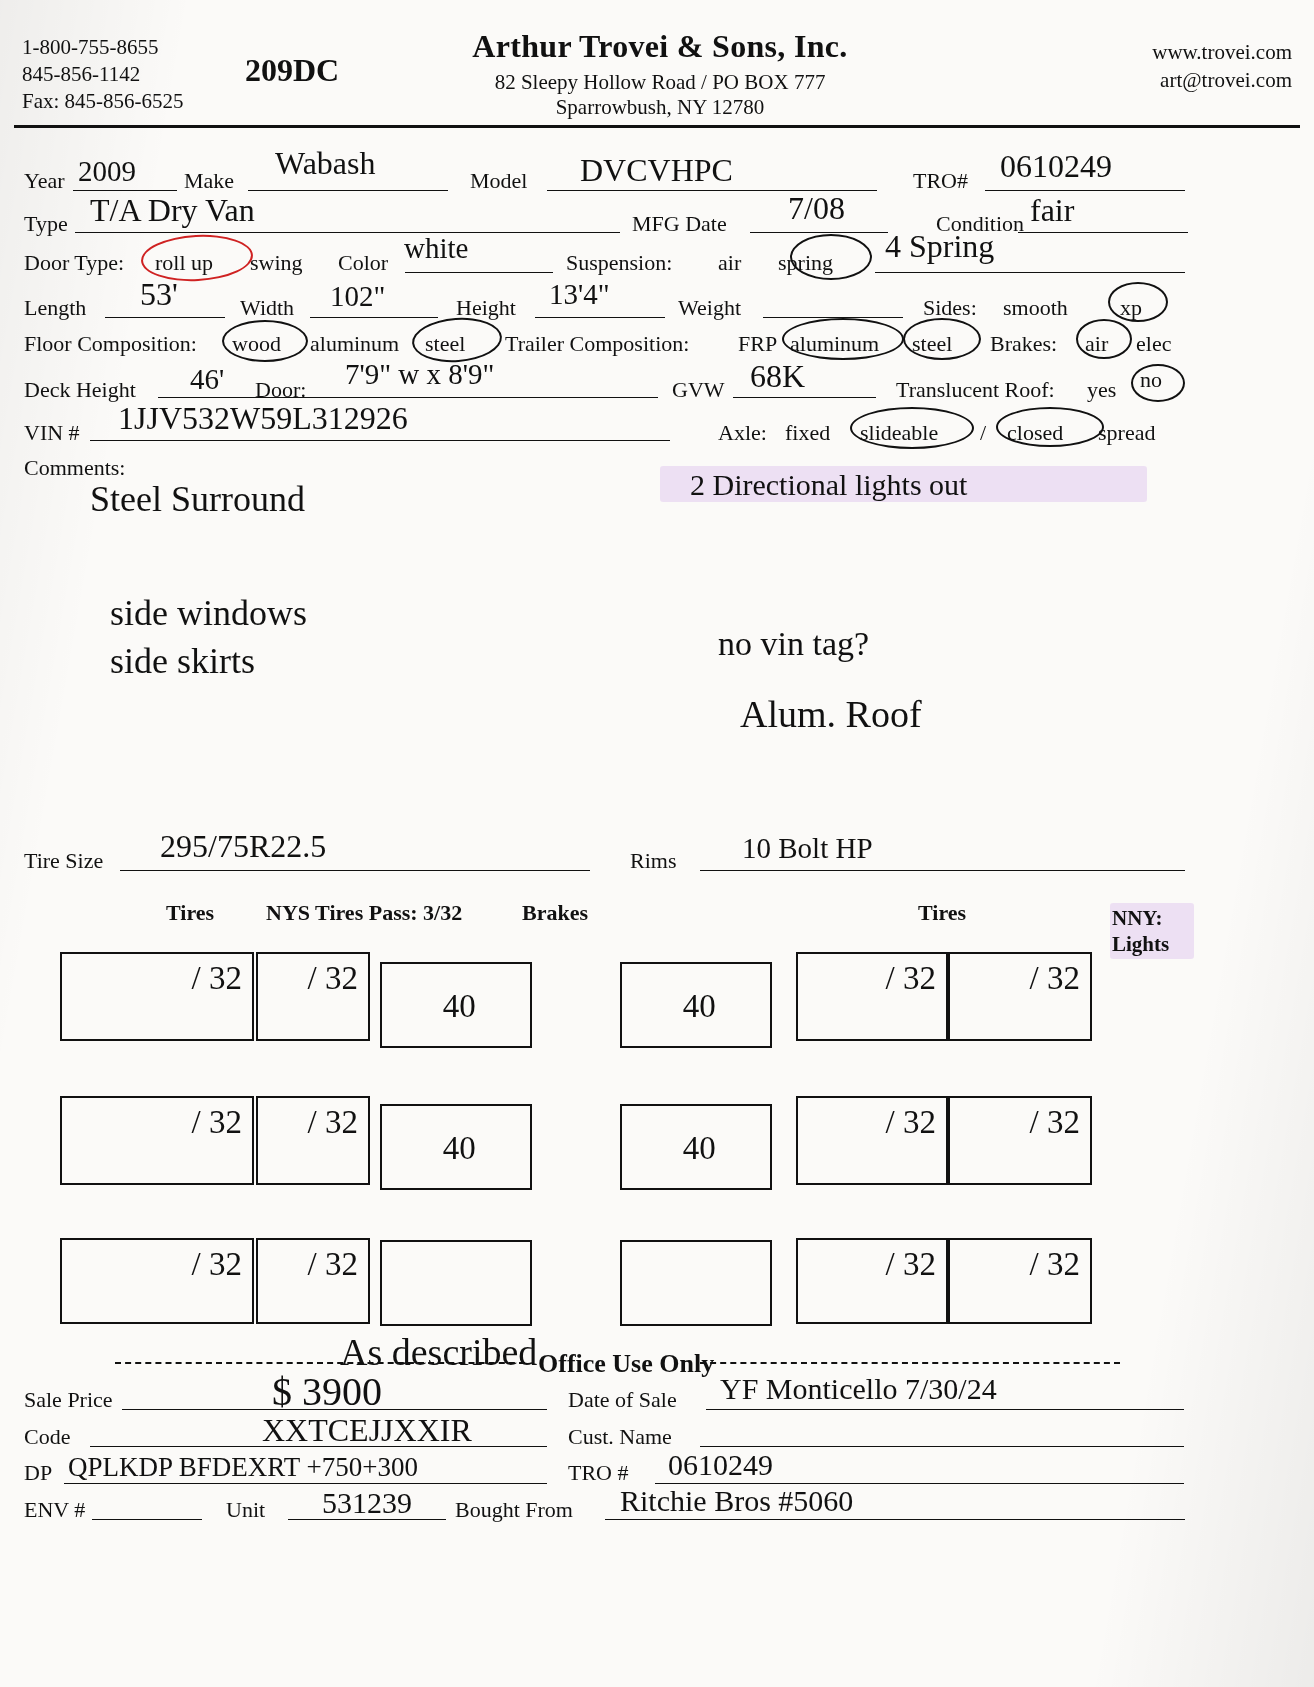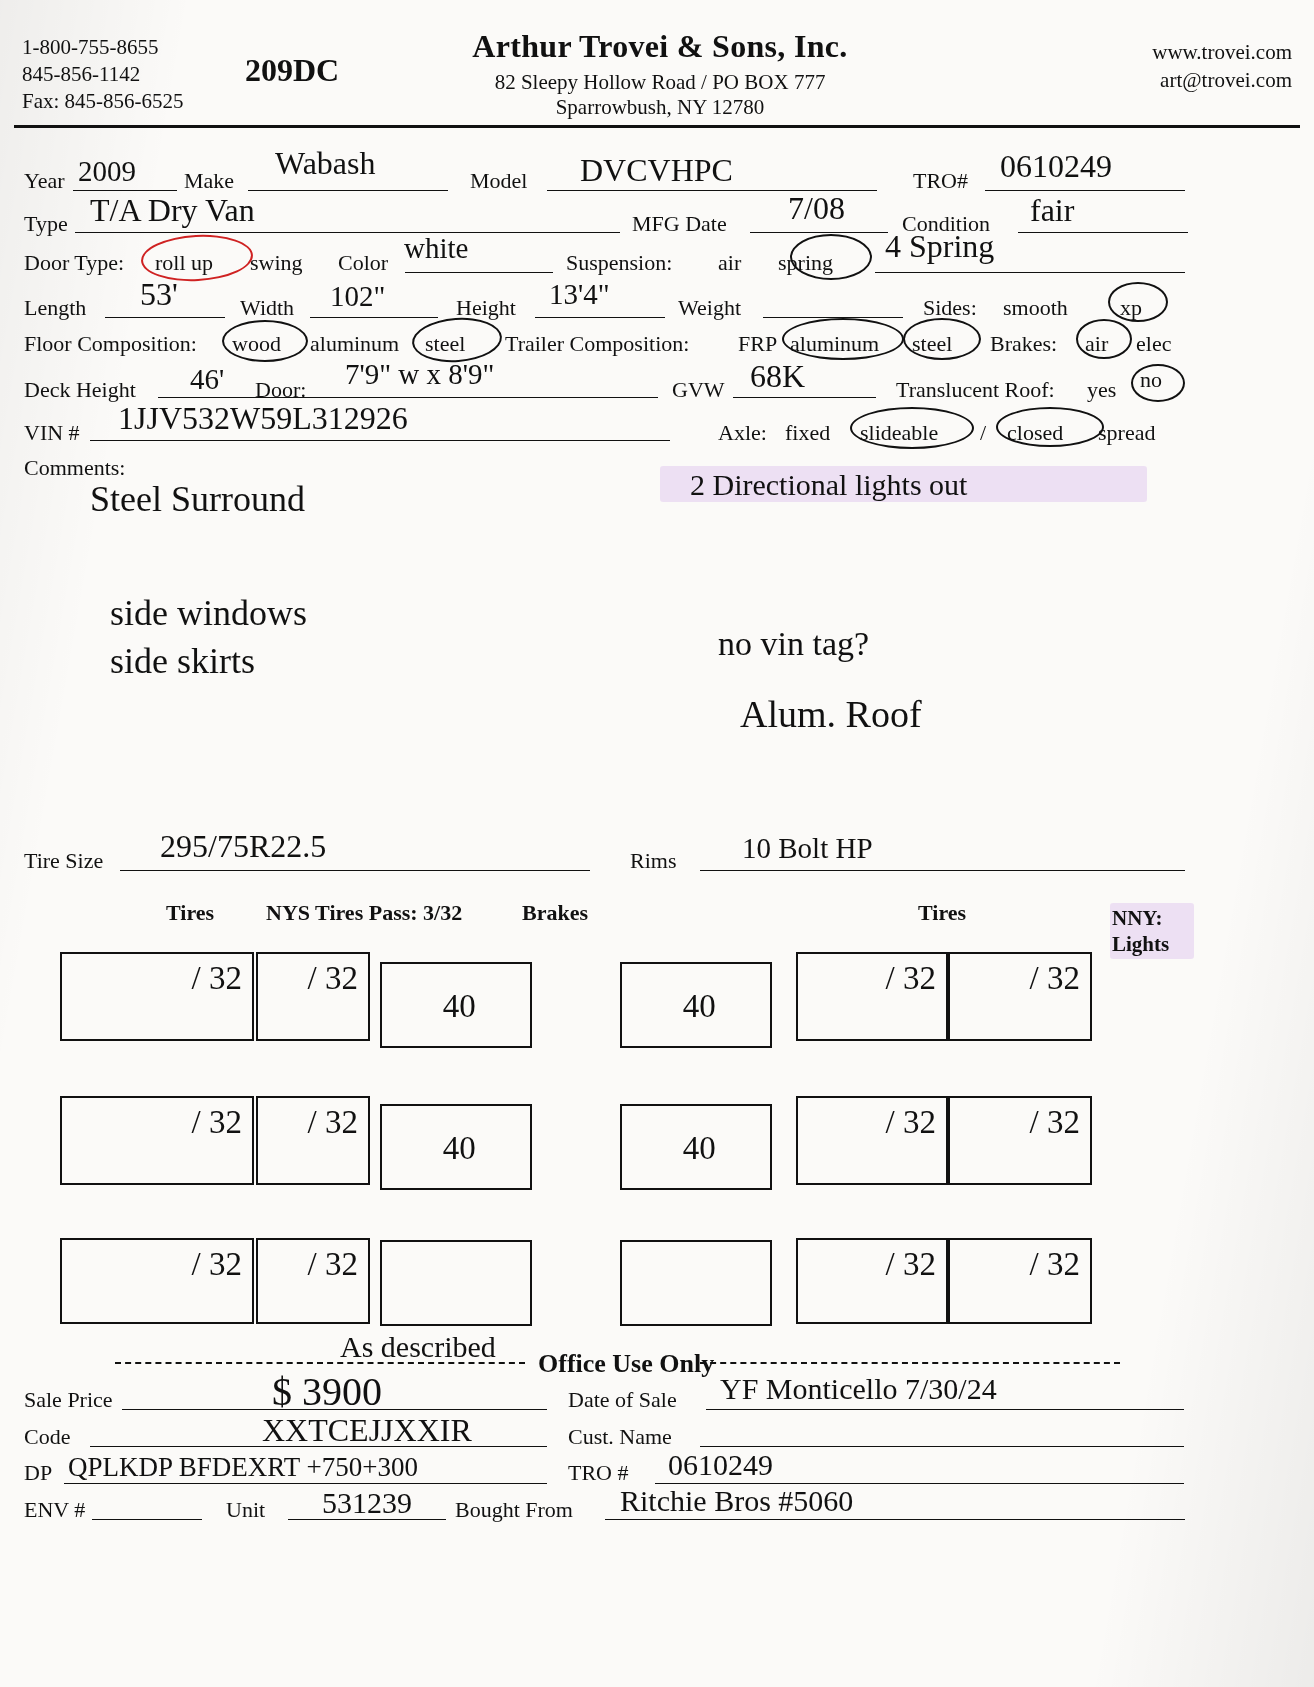--- a/index.html
+++ b/index.html
@@ -94,21 +94,21 @@
   <div class="hw lg" style="left:1000px;top:148px;">0610249</div>
 
   <div class="abs lbl" style="left:24px;top:211px;">Type</div>
   <div class="ul" style="left:75px;top:232px;width:545px;"></div>
   <div class="hw lg" style="left:90px;top:192px;">T/A  Dry Van</div>
 
   <div class="abs lbl" style="left:632px;top:211px;">MFG Date</div>
   <div class="ul" style="left:750px;top:232px;width:138px;"></div>
   <div class="hw lg" style="left:788px;top:190px;">7/08</div>
 
-  <div class="abs lbl" style="left:902px;top:211px;text-align:center;">Condition</div>
+  <div class="abs lbl" style="left:936px;top:211px;text-align:center;">Condition</div>
   <div class="ul" style="left:1018px;top:232px;width:170px;"></div>
   <div class="hw lg" style="left:1030px;top:192px;">fair</div>
 
   <div class="abs lbl" style="left:24px;top:250px;">Door Type:</div>
   <div class="abs lbl" style="left:155px;top:250px;">roll up</div>
   <div class="ellipse red" style="left:141px;top:235px;width:108px;height:42px;transform:rotate(-3deg);"></div>
   <div class="abs lbl" style="left:250px;top:250px;">swing</div>
 
   <div class="abs lbl" style="left:338px;top:250px;">Color</div>
   <div class="ul" style="left:405px;top:272px;width:148px;"></div>
@@ -291,21 +291,21 @@
   </div>
   <div class="bx" style="left:948px;top:1238px;width:140px;height:82px;">
     <span class="frac">/ 32</span>
     <span class="val"></span>
   </div>
 
   <div class="dash" style="left:115px;top:1362px;width:410px;"></div>
   <div class="oub" style="left:530px;top:1349px;font-weight:bold;">Office Use Only</div>
   <div class="dash" style="left:700px;top:1362px;width:420px;"></div>
 
-  <div class="hw" style="left:340px;top:1330px;font-size:30px;">As described</div>
+  <div class="hw" style="left:340px;top:1330px;font-size:38px;">As described</div>
 
   <div class="abs lbl" style="left:24px;top:1387px;">Sale Price</div>
   <div class="ul" style="left:122px;top:1409px;width:425px;"></div>
   <div class="hw" style="left:272px;top:1368px;font-size:40px;">$ 3900</div>
 
   <div class="abs lbl" style="left:568px;top:1387px;">Date of Sale</div>
   <div class="ul" style="left:706px;top:1409px;width:478px;"></div>
   <div class="hw" style="left:720px;top:1372px;font-size:30px;">YF Monticello   7/30/24</div>
 
   <div class="abs lbl" style="left:24px;top:1424px;">Code</div>

